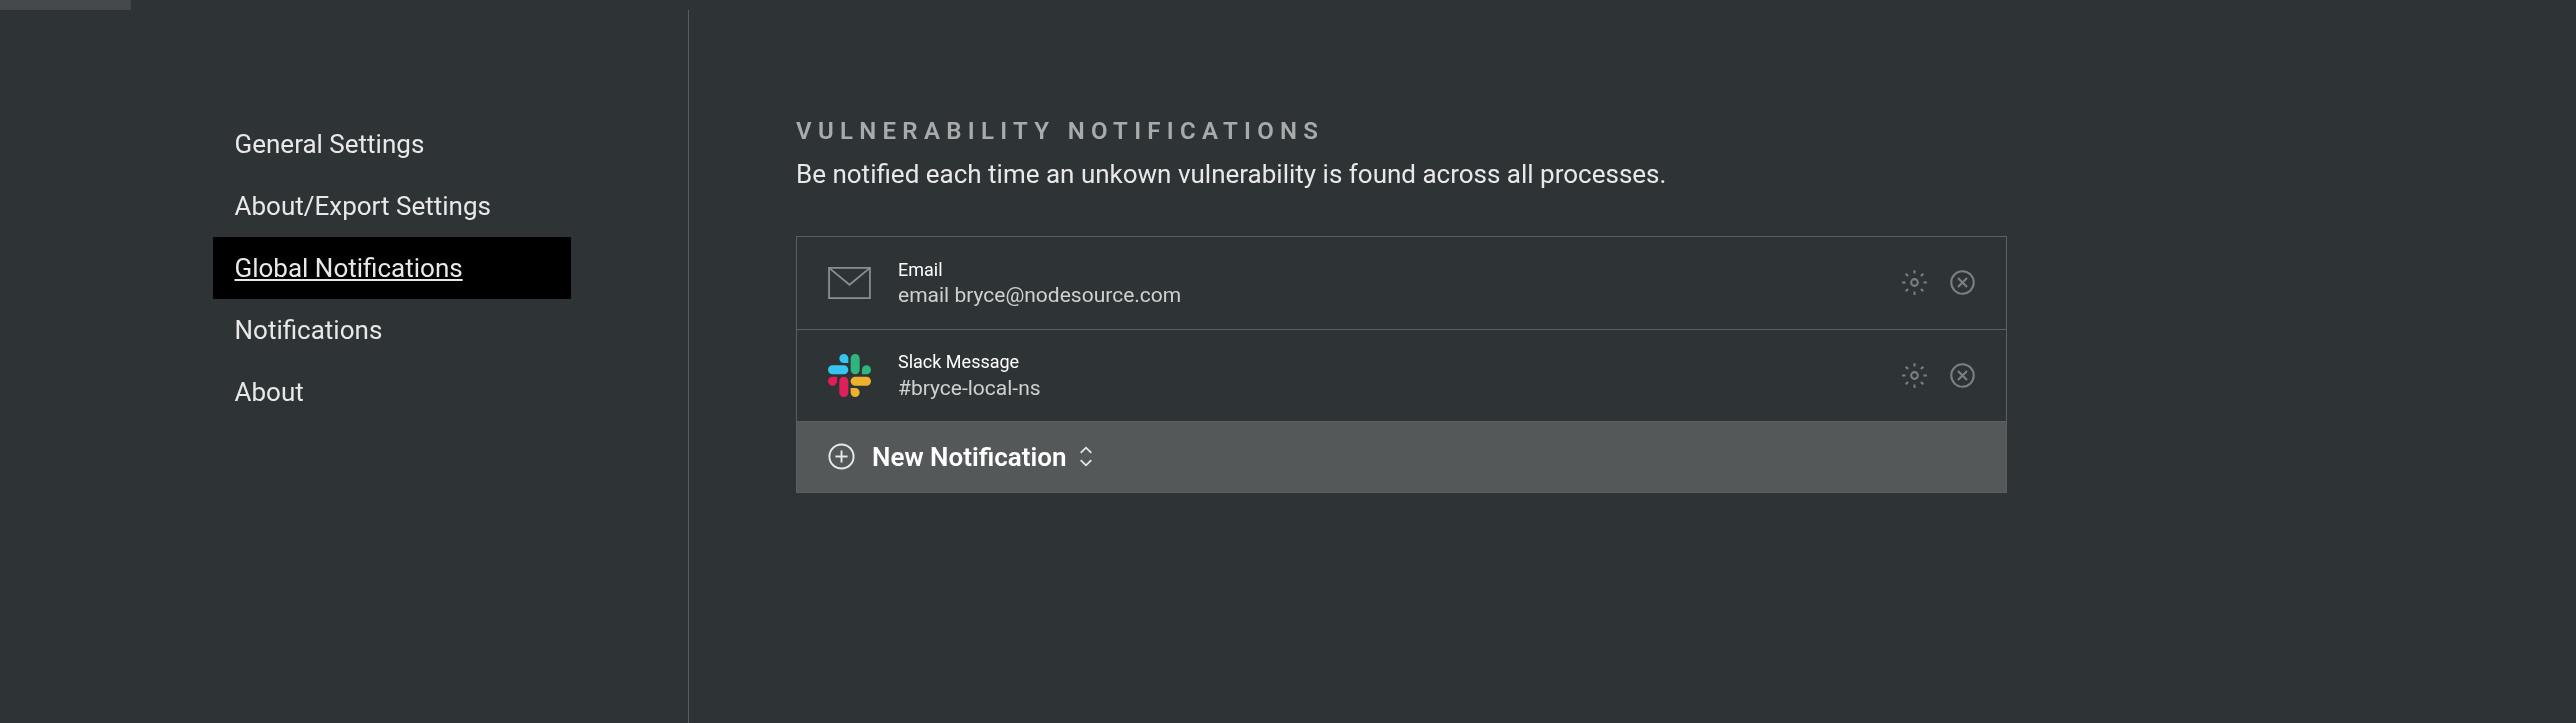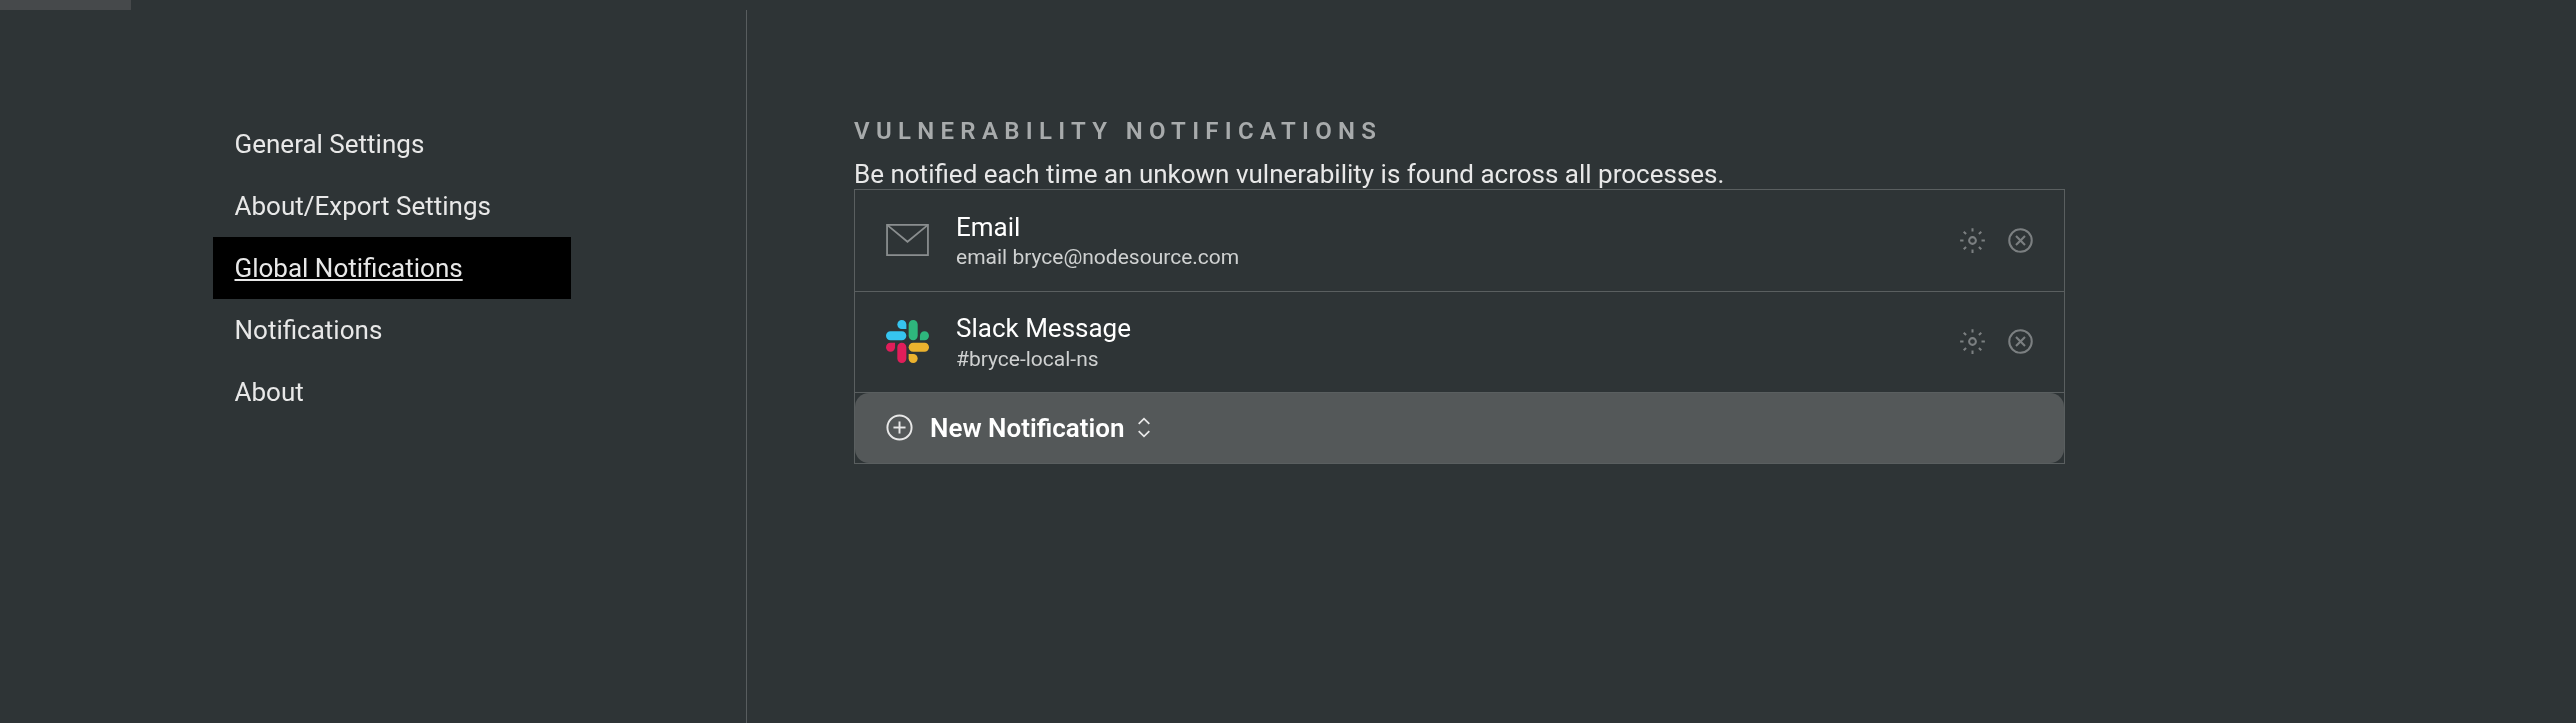--- a/index.html
+++ b/index.html
@@ -25,21 +25,21 @@
       left: 0;
       width: 131px;
       height: 9.8px;
       background: #46494b;
     }
     .container {
       display: flex;
       height: calc(100% - 9.8px);
     }
     .sidebar {
-      width: 747px;
+      width: 689px;
       padding-top: 103px;
       padding-left: 213px;
       border-right: 1.8px solid #585d5f;
       flex-shrink: 0;
     }
     .sidebar-item {
       padding: 16px 21.5px;
       font-size: 26px;
       color: #e8e8e8;
       cursor: pointer;
@@ -60,20 +60,21 @@
     .section-title {
       font-size: 24px;
       letter-spacing: 6.3px;
       color: #a8abac;
       font-weight: 600;
       margin-bottom: 14.3px;
     }
     .section-description {
       font-size: 26px;
       color: #e8e8e8;
+      margin-bottom: 47px;
     }
     .notification-list {
       border: 0.9px solid #5a5f60;
       width: 1211px;
     }
     .notification-row {
       display: flex;
       align-items: center;
       padding: 21.5px 29px;
       border-bottom: 0.9px solid #5a5f60;
@@ -87,21 +88,21 @@
       display: flex;
       align-items: center;
       justify-content: center;
       margin-right: 25px;
       flex-shrink: 0;
     }
     .notification-text {
       flex: 1;
     }
     .notification-title {
-      font-size: 26px;
+      font-size: 18px;
       color: #ffffff;
       margin-bottom: 3.6px;
     }
     .notification-subtitle {
       font-size: 21px;
       color: #cfd1d1;
     }
     .notification-actions {
       display: flex;
       gap: 18px;
@@ -115,21 +116,20 @@
       justify-content: center;
       cursor: pointer;
       opacity: 0.6;
     }
     .new-notification-row {
       display: flex;
       align-items: center;
       padding: 19.7px 29px;
       background: #545859;
       cursor: pointer;
-      border-radius: 14px;
     }
     .new-notification-icon {
       width: 30px;
       height: 30px;
       margin-right: 16px;
       display: flex;
       align-items: center;
       justify-content: center;
     }
     .new-notification-label {

